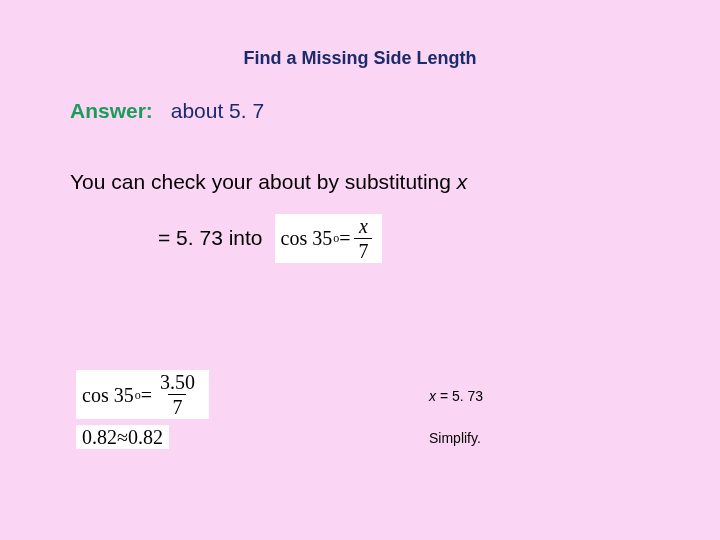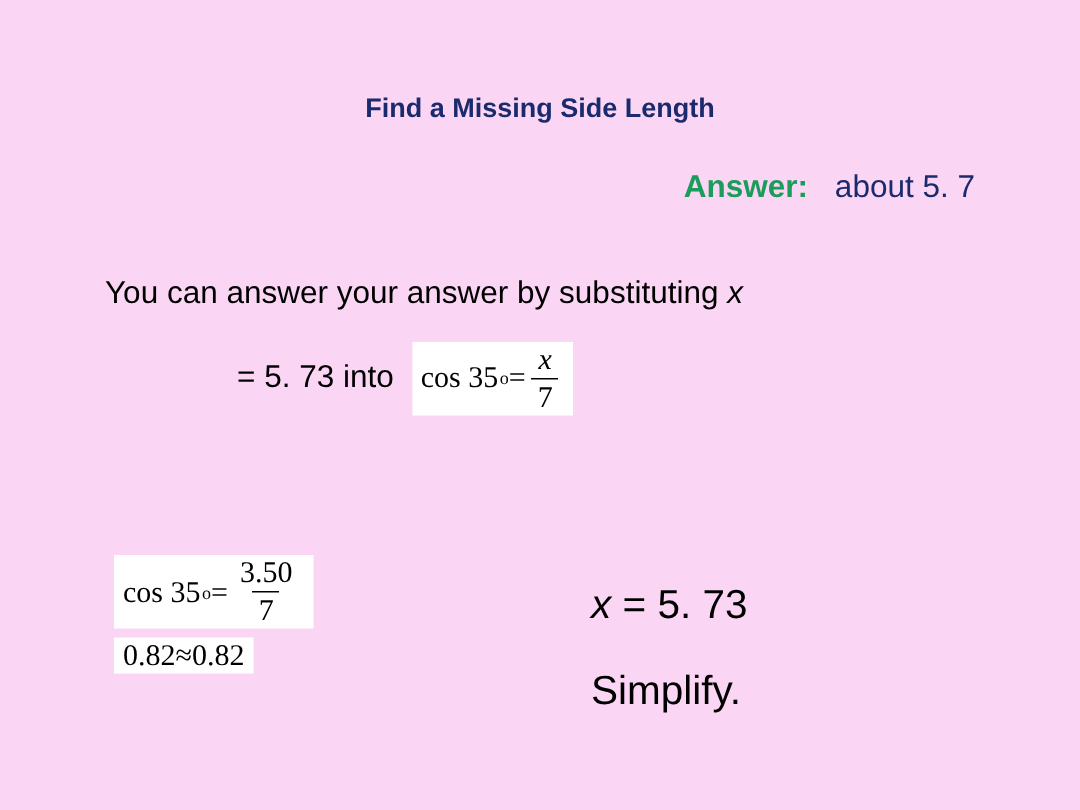--- a/index.html
+++ b/index.html
@@ -10,39 +10,38 @@
     background: #fbd6f4;
     font-family: Arial, Helvetica, sans-serif;
     color: #000;
     overflow: hidden;
   }
   .slide {
     position: relative;
     width: 720px;
     height: 540px;
     box-sizing: border-box;
-    padding: 62px 70px 40px 70px;
+    padding: 48px 70px 40px 70px;
   }
   .title {
     text-align: center;
     font-weight: bold;
     font-size: 18px;
     color: #1a2a6c;
     margin-bottom: 28px;
   }
   .line {
     font-size: 21px;
     line-height: 1.3;
   }
   .therefore {
     margin-bottom: 24px;
   }
   .answer-row {
     margin-bottom: 44px;
-    text-align: right;
   }
   .label-green {
     color: #1a9c5a;
     font-weight: bold;
   }
   .label-blue {
     color: #1a2a6c;
     font-weight: bold;
   }
   .answer-val {
@@ -100,23 +99,23 @@
   }
   .deg {
     font-size: 12px;
     vertical-align: super;
     margin-left: 1px;
   }
 
   
   .right-block {
     position: absolute;
-    left: 394px;
+    left: 429px;
     top: 388px;
-    font-size: 27px;
+    font-size: 14px;
   }
   .right-block .r1 {
     margin-bottom: 26px;
   }
 
   
   .left-formulas {
     position: absolute;
     left: 76px;
     top: 370px;
@@ -134,21 +133,21 @@
   <div class="title">Find a Missing Side Length</div>
 
 
   <div class="line answer-row">
     <span class="label-green">Answer:</span>
     <span class="answer-val">about 5. 7</span>
   </div>
 
   <div class="line check-row">
     <div class="check-text">
-      <span>You can answer your answer by substituting </span><span class="italic">x</span>
+      <span>You can check your about by substituting </span><span class="italic">x</span>
     </div>
   </div>
 
   <div class="line eq-indent">
     <span>= 5. 73 into</span>
     <span class="formula-box">
       <span>cos 35</span>
         <span class="deg">o</span>
       <span> = </span>
       <span class="frac">

